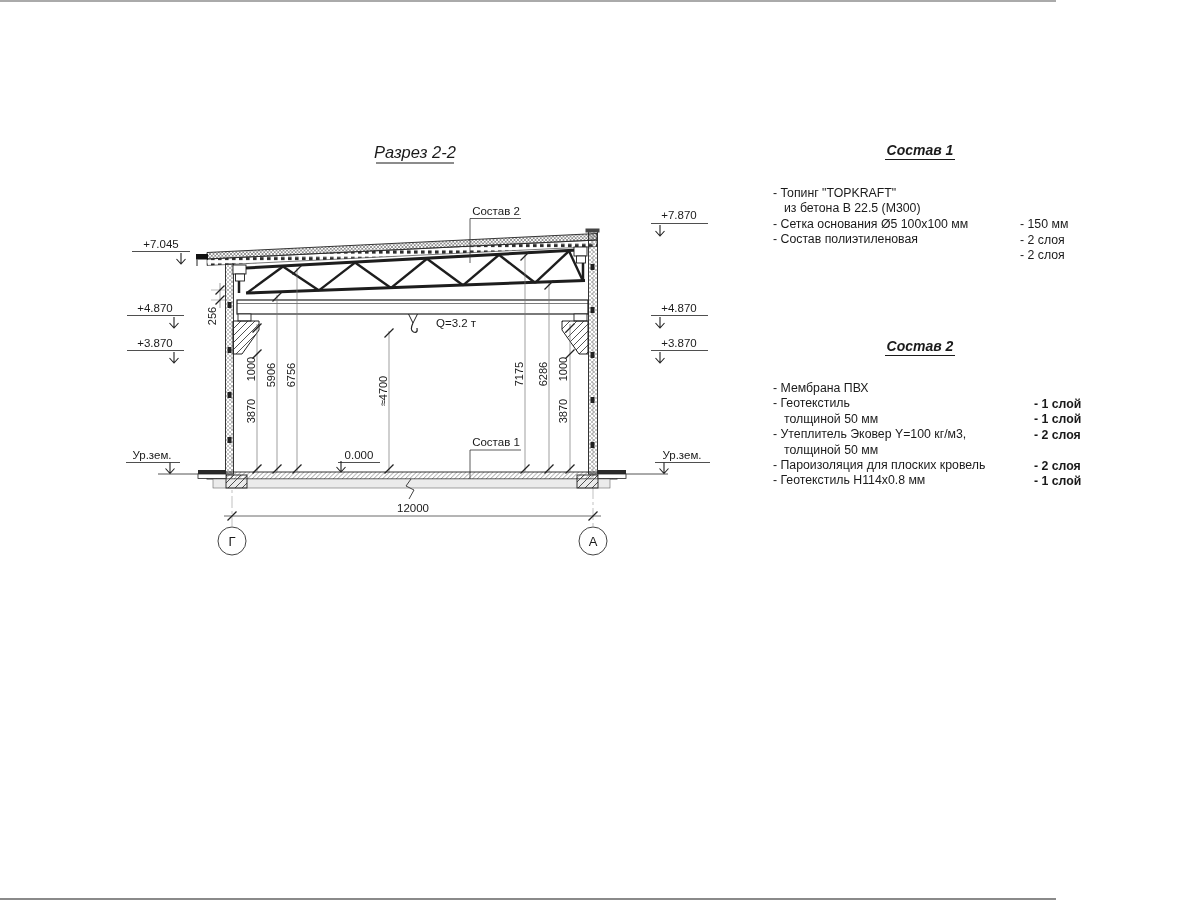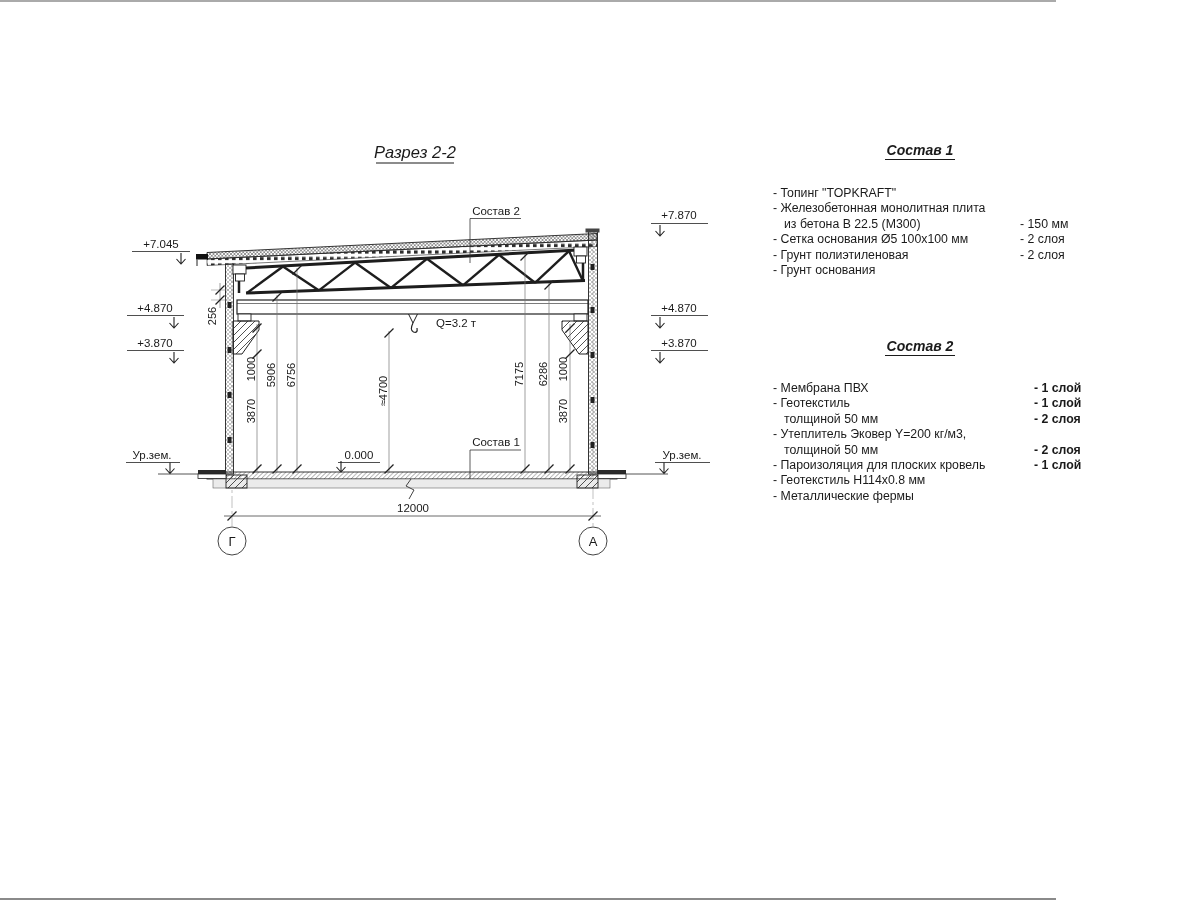--- a/index.html
+++ b/index.html
@@ -8,21 +8,21 @@
     border-top:2px solid #aaa;border-bottom:2px solid #8a8a8a;box-sizing:border-box;}
   svg{position:absolute;left:0;top:0;}
   svg text{fill:#1a1a1a;}
   .panel-title{position:absolute;width:160px;text-align:center;font-size:14px;font-style:italic;
     font-weight:600;}
   .panel-title span{border-bottom:1.4px solid #1a1a1a;padding:0 2px 1px 2px;}
   .mat-list{position:absolute;font-size:12.3px;line-height:15.4px;width:330px;}
   .mat-row{position:relative;white-space:nowrap;}
   .mat-row .itm{display:inline-block;}
   .mat-row.indent .itm{padding-left:11px;}
-  .mat-row .val{position:absolute;top:0;}
+  .mat-row .val{position:absolute;top:16px;}
   #list1 .val{left:247px;}
   #list2 .val{left:261px;font-weight:bold;}
 </style>
 </head>
 <body>
 
 <div id="page">
 
 <svg width="1200" height="900" viewBox="0 0 1200 900">
   <defs>
@@ -248,46 +248,38 @@
   <div class="panel-title" style="left:840px;top:140px;">
     <span>Состав 1</span>
   </div>
   <div id="list1" class="mat-list" style="left:773px;top:184px;">
 
       <div class="mat-row">
         <span class="itm">- Топинг "TOPKRAFT"</span>
         <span class="val"></span>
       </div>
 
-      <div class="mat-row">
-        <span class="itm">- Железобетонная  монолитная плита</span>
-        <span class="val"></span>
-      </div>
 
       <div class="mat-row indent">
         <span class="itm">из бетона В 22.5 (М300)</span>
         <span class="val">- 150 мм</span>
       </div>
 
       <div class="mat-row">
         <span class="itm">- Сетка основания Ø5 100х100 мм</span>
         <span class="val">- 2 слоя</span>
       </div>
 
       <div class="mat-row">
-        <span class="itm">- Грунт полиэтиленовая</span>
+        <span class="itm">- Состав полиэтиленовая</span>
         <span class="val">- 2 слоя</span>
       </div>
 
 
 
-      <div class="mat-row">
-        <span class="itm">- Грунт основания</span>
-        <span class="val"></span>
-      </div>
     </div>
 
   <div class="panel-title" style="left:840px;top:336px;">
     <span>Состав 2</span>
   </div>
   <div id="list2" class="mat-list" style="left:773px;top:379px;">
 
       <div class="mat-row">
         <span class="itm">- Мембрана ПВХ</span>
         <span class="val">- 1 слой</span>
@@ -298,38 +290,34 @@
         <span class="val">- 1 слой</span>
       </div>
 
 
       <div class="mat-row indent">
         <span class="itm">толщиной 50 мм</span>
         <span class="val">- 2 слоя</span>
       </div>
 
       <div class="mat-row">
-        <span class="itm">- Утеплитель Эковер Y=200 кг/м3,</span>
+        <span class="itm">- Утеплитель Эковер Y=100 кг/м3,</span>
         <span class="val"></span>
       </div>
 
       <div class="mat-row indent">
         <span class="itm">толщиной 50 мм</span>
         <span class="val">- 2 слоя</span>
       </div>
 
       <div class="mat-row">
         <span class="itm">- Пароизоляция для плоских кровель</span>
         <span class="val">- 1 слой</span>
       </div>
 
       <div class="mat-row">
         <span class="itm">- Геотекстиль Н114х0.8 мм</span>
         <span class="val"></span>
       </div>
 
-      <div class="mat-row">
-        <span class="itm">- Металлические фермы</span>
-        <span class="val"></span>
-      </div>
     </div>
 
 </div>
 
 </body></html>

